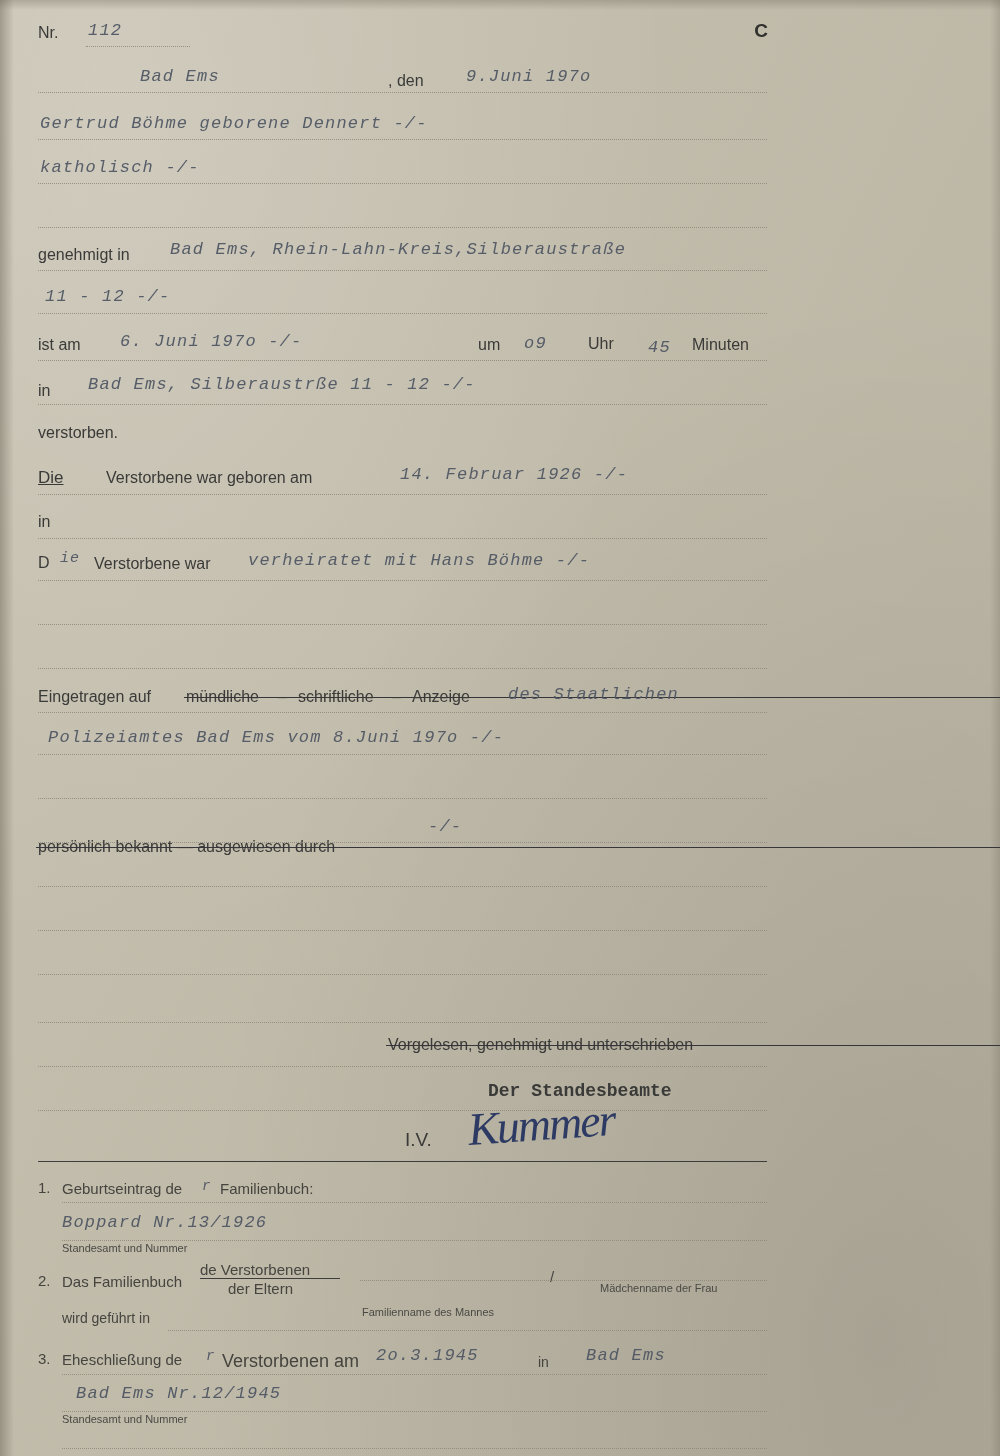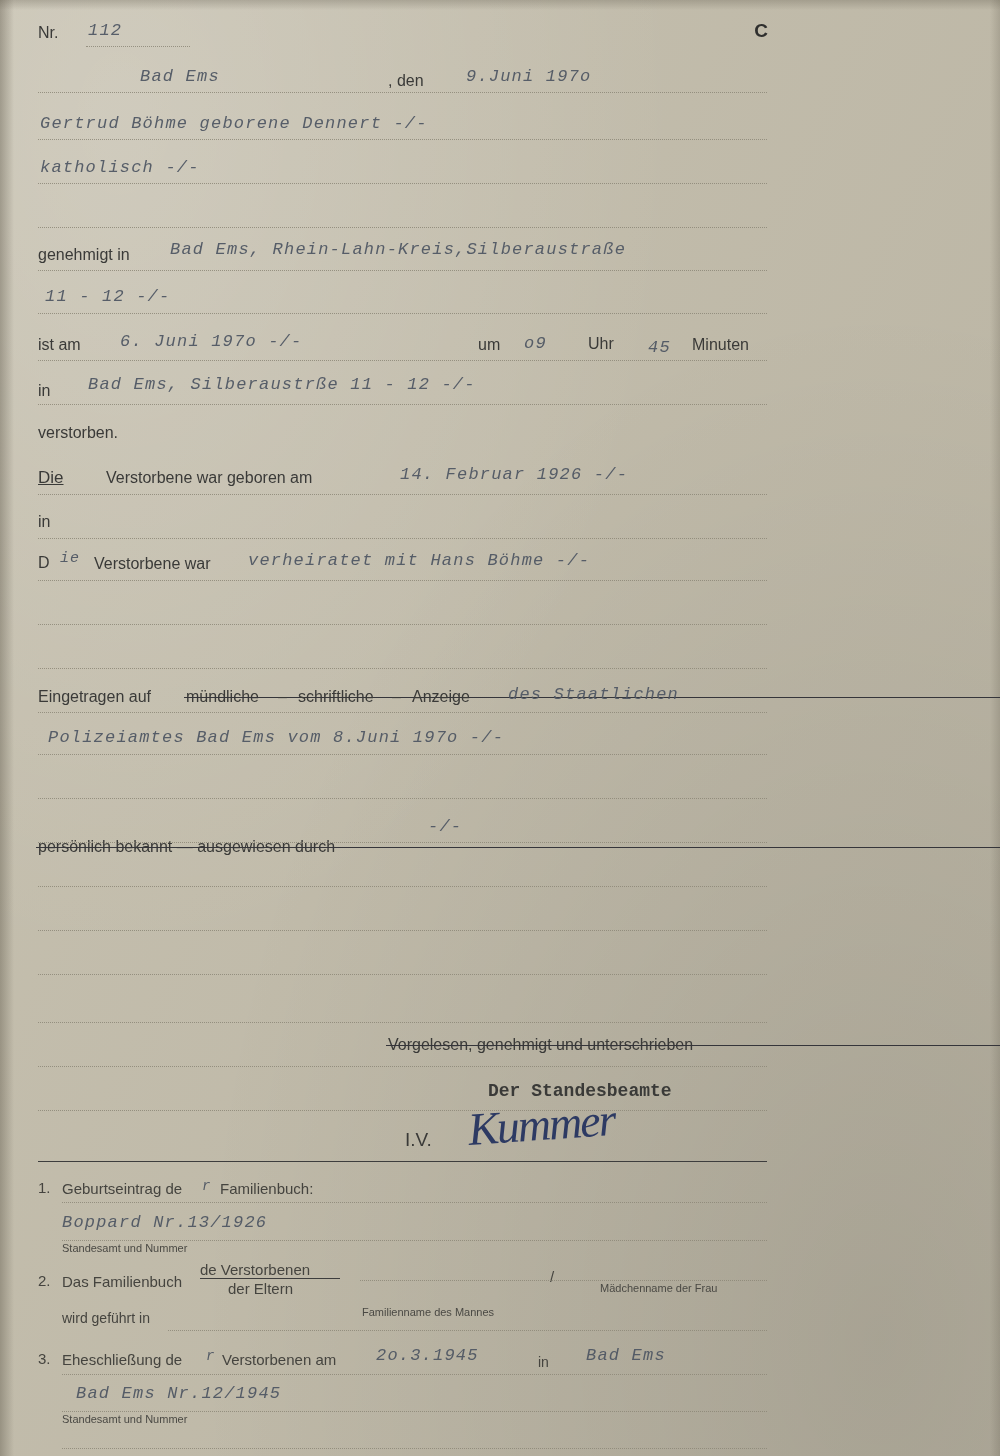--- a/index.html
+++ b/index.html
@@ -241,21 +241,21 @@
   <div class="rule" style="left:360px; top:1280px; width:407px;"></div>
   <div class="printed tiny" style="left:362px; top:1282px;margin-top:24px;">Familienname des Mannes</div>
   <div class="printed tiny" style="left:600px; top:1282px;">Mädchenname der Frau</div>
 
   <div class="printed small" style="left:62px; top:1310px; font-size:14px;">wird geführt in</div>
   <div class="rule" style="left:168px; top:1330px; width:599px;"></div>
 
   <div class="printed small" style="left:38px; top:1350px; font-size:15px;">3.</div>
   <div class="printed small" style="left:62px; top:1351px; font-size:15px;">Eheschließung de</div>
   <div class="typed sm" style="left:206px; top:1348px; font-size:14px;">r</div>
-  <div class="printed small" style="left:222px; top:1351px; font-size:15px;">Verstorbenen am</div>
+  <div class="printed small" style="left:222px; top:1351px; font-size:18px;">Verstorbenen am</div>
   <div class="typed" style="left:376px; top:1346px;">2o.3.1945</div>
   <div class="printed small" style="left:538px; top:1354px; font-size:14px;">in</div>
   <div class="typed" style="left:586px; top:1346px;">Bad Ems</div>
   <div class="rule" style="left:62px; top:1374px; width:705px;"></div>
 
   <div class="typed" style="left:76px; top:1384px;">Bad Ems Nr.12/1945</div>
   <div class="rule" style="left:62px; top:1411px; width:705px;"></div>
   <div class="printed tiny" style="left:62px; top:1413px;">Standesamt und Nummer</div>
 
   <div class="rule" style="left:62px; top:1448px; width:705px;"></div>

